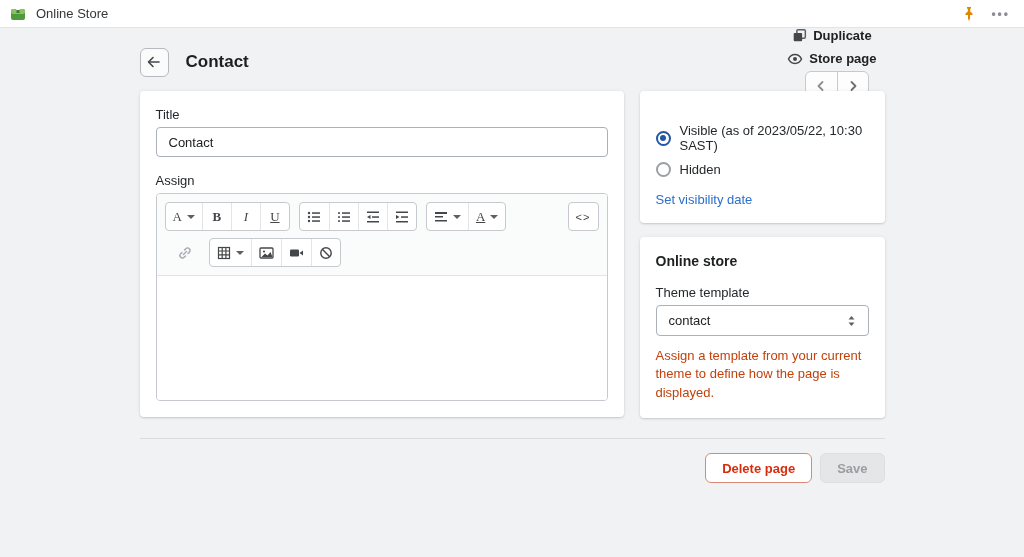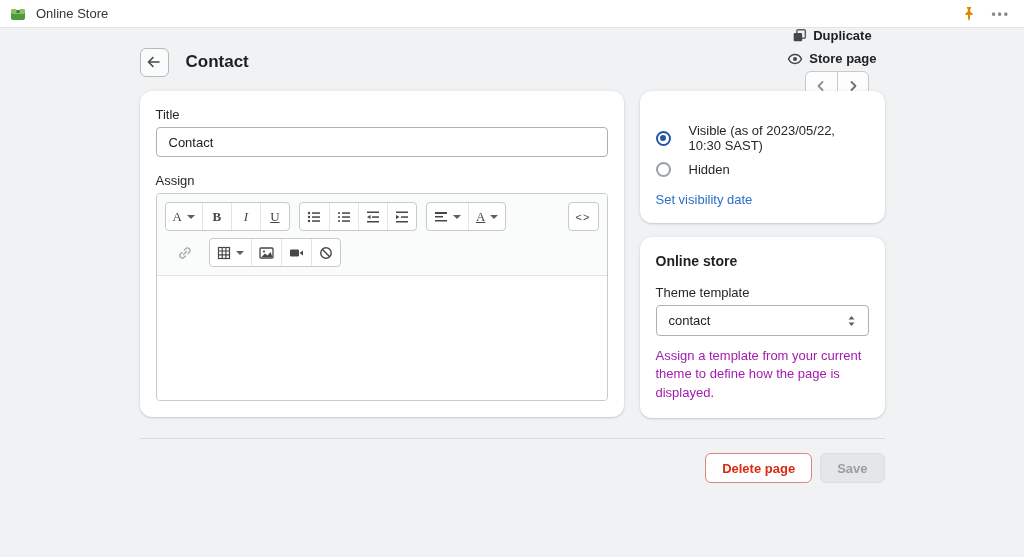--- a/index.html
+++ b/index.html
@@ -33,21 +33,21 @@
   .header-actions { margin-left:auto; display:flex; align-items:center;flex-direction:column; }
   .hdr-act { display:flex; align-items:center; gap:6px; cursor:pointer; font-weight:600; font-size:13px; color:#202223; padding:4px 8px; }
   .pager { display:flex; border:1px solid #c6c9cd; border-radius:6px; overflow:hidden; margin-left:10px; background:#fdfdfd; }
   .pager button { width:31px; height:28px; background:transparent; border:none; display:flex; align-items:center; justify-content:center; cursor:pointer; }
   .pager button + button { border-left:1px solid #c6c9cd; }
 
   .columns { display:flex; gap:16px; margin-top:12px; align-items:flex-start; }
   .col-main { width:484px; }
   .col-side { width:245px; }
   .card {
-    background:#fff; border-radius:12px;
+    background:#fff; border-radius:4px;
     box-shadow:0 0 5px rgba(23,24,24,.05), 0 1px 2px rgba(0,0,0,.15);
     padding:16px;
   }
   .field-label { display:block; font-size:13px; color:#24282b; margin-bottom:5px; }
   .text-input {
     width:100%; height:30px; border:1px solid #acb1b7; border-radius:4px;
     padding:0 12px; font-size:13px; font-family:"Liberation Sans", sans-serif; color:#202223;
     background:#fff;
   }
   .mt16 { margin-top:16px; }
@@ -76,33 +76,33 @@
   .editor-body { background:#fff; height:124px; cursor:text; }
 
   
   .seo-card { margin-top:21px; }
   .seo-head { display:flex; align-items:center; justify-content:space-between; }
   .card-heading { font-size:14px; font-weight:700; color:#1d1f20; }
   .link { color:#2c6ecb; text-decoration:none; cursor:pointer; font-size:13px; }
   .seo-desc { margin-top:16px; font-size:13px; color:#24282b; }
 
   
-  .radio-row { display:flex; align-items:center; gap:18px; margin-top:9px; cursor:pointer; }
+  .radio-row { display:flex; align-items:center; gap:9px; margin-top:9px; cursor:pointer; }
   .radio { width:15px; height:15px; border-radius:50%; background:#fff; flex:0 0 auto; }
   .radio.on { border:2px solid #2257a5; position:relative; }
   .radio.on::after { content:""; position:absolute; left:2.5px; top:2.5px; width:6px; height:6px; border-radius:50%; background:#2257a5; }
   .radio.off { border:2px solid #9aa0a6; }
   .radio-label { font-size:13px; color:#24282b; }
   .vis-link { display:inline-block; margin-top:15px; }
   .side-card2 { margin-top:14px; }
   .select-box {
     margin-top:2px; height:31px; border:1px solid #acb1b7; border-radius:4px; background:#fff;
     display:flex; align-items:center; padding:0 12px; cursor:pointer; justify-content:space-between;
   }
-  .help-text { margin-top:11px; font-size:13px; line-height:1.42; color:#a21caf; }
+  .help-text { margin-top:11px; font-size:13px; line-height:1.42; color:#c2410c; }
 
   
   .footer { margin-top:20px; border-top:1px solid #d9dbde; padding-top:14px; display:flex; justify-content:flex-end; gap:8px; }
   .btn-delete {
     background:#fff; border:1px solid #d98a77; color:#d72c0d; font-weight:600;
     border-radius:6px; padding:0 16px; height:30px; font-size:13px; cursor:pointer;
     font-family:"Liberation Sans", sans-serif;
   }
   .btn-save {
     background:#e5e6e8; border:1px solid #dcdee0; color:#989ea3; font-weight:600;

